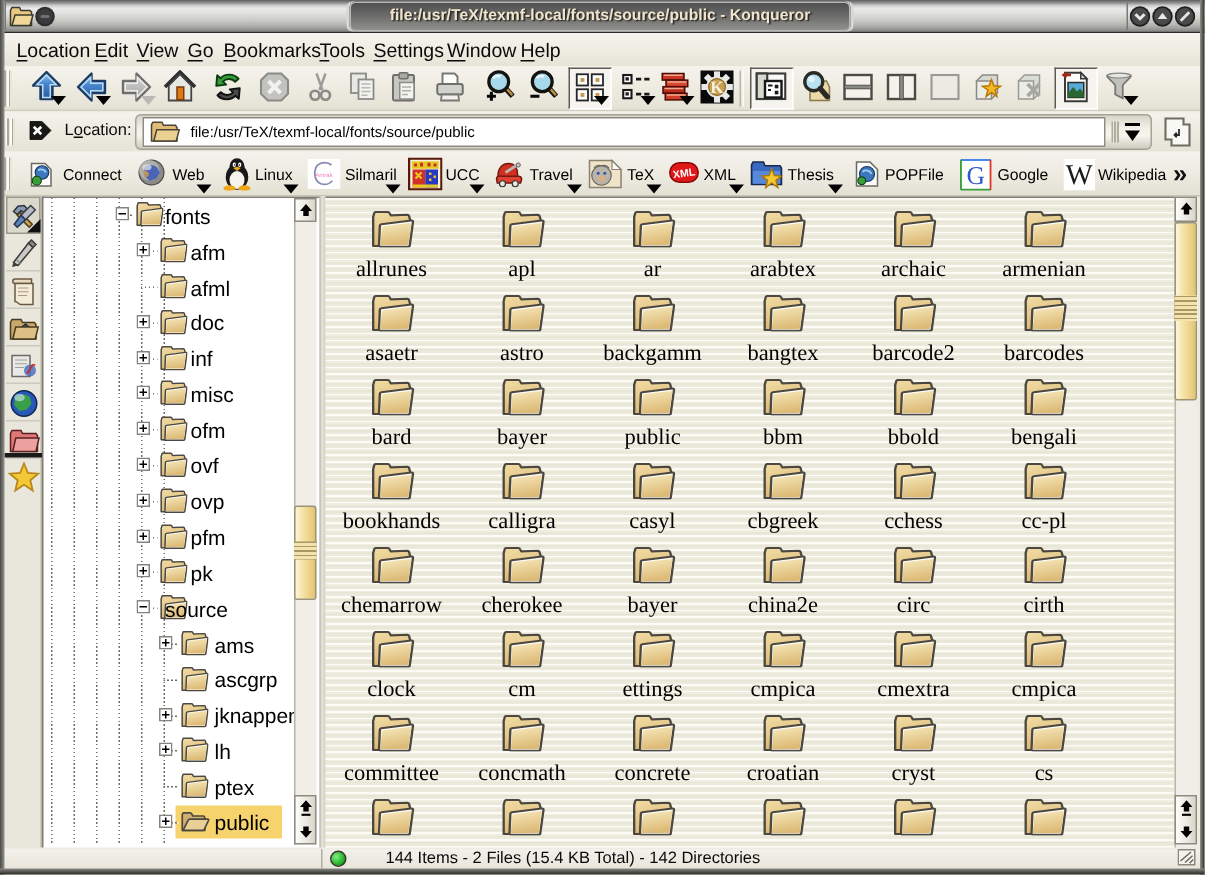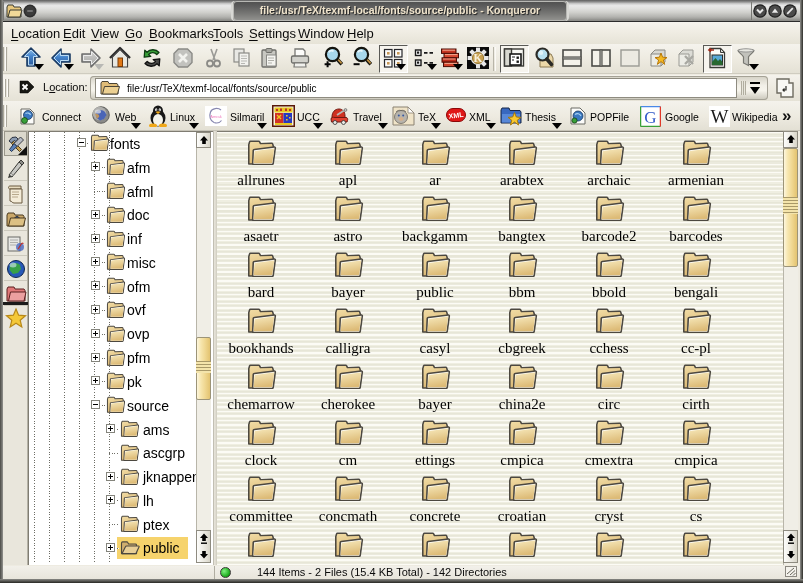--- a/index.html
+++ b/index.html
@@ -594,21 +594,21 @@
     <path d="M2 4.5 L7 4.5 M4.5 2 L4.5 7" stroke="#000" stroke-width="1"></path>
   </svg>
 <div class="a" style="left:94px;top:405px;width:11px;height:1px;background:repeating-linear-gradient(90deg,#6e6e66 0 1px,#fff 1px 2.6px)"></div>
 <svg class="a" style="left:105px;top:396px" width="20" height="17" viewBox="0 0 20 17">
     <g transform="scale(0.72,0.66) translate(-2,-2.5)">
       <path d="M5.4 27 L5.4 7.6 L6.1 4.9 Q6.3 4.4 6.9 4.3 L14.2 4.3 Q14.9 4.3 15.1 4.9 L15.9 6.6 L25.9 6.2 Q26.6 6.2 26.8 6.9 L27.6 10 L27.6 20 L26.5 27 Z" fill="url(#fgrad)" stroke="#4c4840" stroke-width="1.4" stroke-linejoin="round"></path>
 <path d="M9.4 13.4 Q9.5 12.6 10.3 12.5 L28.2 10 Q29.3 9.9 29.2 10.9 L27.3 26.4 Q27.2 27.5 26.1 27.5 L9.9 27.5 Q8.8 27.5 8.9 26.4 Z" fill="#fcfbf4" stroke="#4c4840" stroke-width="1.4" stroke-linejoin="round"></path>
 <path d="M10.6 14.6 Q10.7 14 11.3 13.9 L27.5 11.6 Q28.3 11.5 28.2 12.3 L26.5 25.6 Q26.4 26.3 25.6 26.3 L10.3 26.3 Q9.6 26.3 9.7 25.6 Z" fill="url(#fgrad2)"></path>
     </g>
   </svg>
-<span class="tlab" style="left:127px;top:398px">source</span>
+<span class="tlab" style="left:110px;top:398px">source</span>
 <svg class="a" style="left:91px;top:400px" width="9" height="9" viewBox="0 0 9 9">
     <rect x="0.5" y="0.5" width="8" height="8" fill="#fff" stroke="#84847c" stroke-width="1"></rect>
     <path d="M2 4.5 L7 4.5" stroke="#000" stroke-width="1"></path>
   </svg>
 <div class="a" style="left:109px;top:429px;width:10px;height:1px;background:repeating-linear-gradient(90deg,#6e6e66 0 1px,#fff 1px 2.6px)"></div>
 <svg class="a" style="left:119px;top:420px" width="20" height="17" viewBox="0 0 20 17">
     <g transform="scale(0.72,0.66) translate(-2,-2.5)">
       <path d="M5.4 27 L5.4 7.6 L6.1 4.9 Q6.3 4.4 6.9 4.3 L14.2 4.3 Q14.9 4.3 15.1 4.9 L15.9 6.6 L25.9 6.2 Q26.6 6.2 26.8 6.9 L27.6 10 L27.6 20 L26.5 27 Z" fill="url(#fgrad)" stroke="#4c4840" stroke-width="1.4" stroke-linejoin="round"></path>
 <path d="M9.4 13.4 Q9.5 12.6 10.3 12.5 L28.2 10 Q29.3 9.9 29.2 10.9 L27.3 26.4 Q27.2 27.5 26.1 27.5 L9.9 27.5 Q8.8 27.5 8.9 26.4 Z" fill="#fcfbf4" stroke="#4c4840" stroke-width="1.4" stroke-linejoin="round"></path>
 <path d="M10.6 14.6 Q10.7 14 11.3 13.9 L27.5 11.6 Q28.3 11.5 28.2 12.3 L26.5 25.6 Q26.4 26.3 25.6 26.3 L10.3 26.3 Q9.6 26.3 9.7 25.6 Z" fill="url(#fgrad2)"></path>

